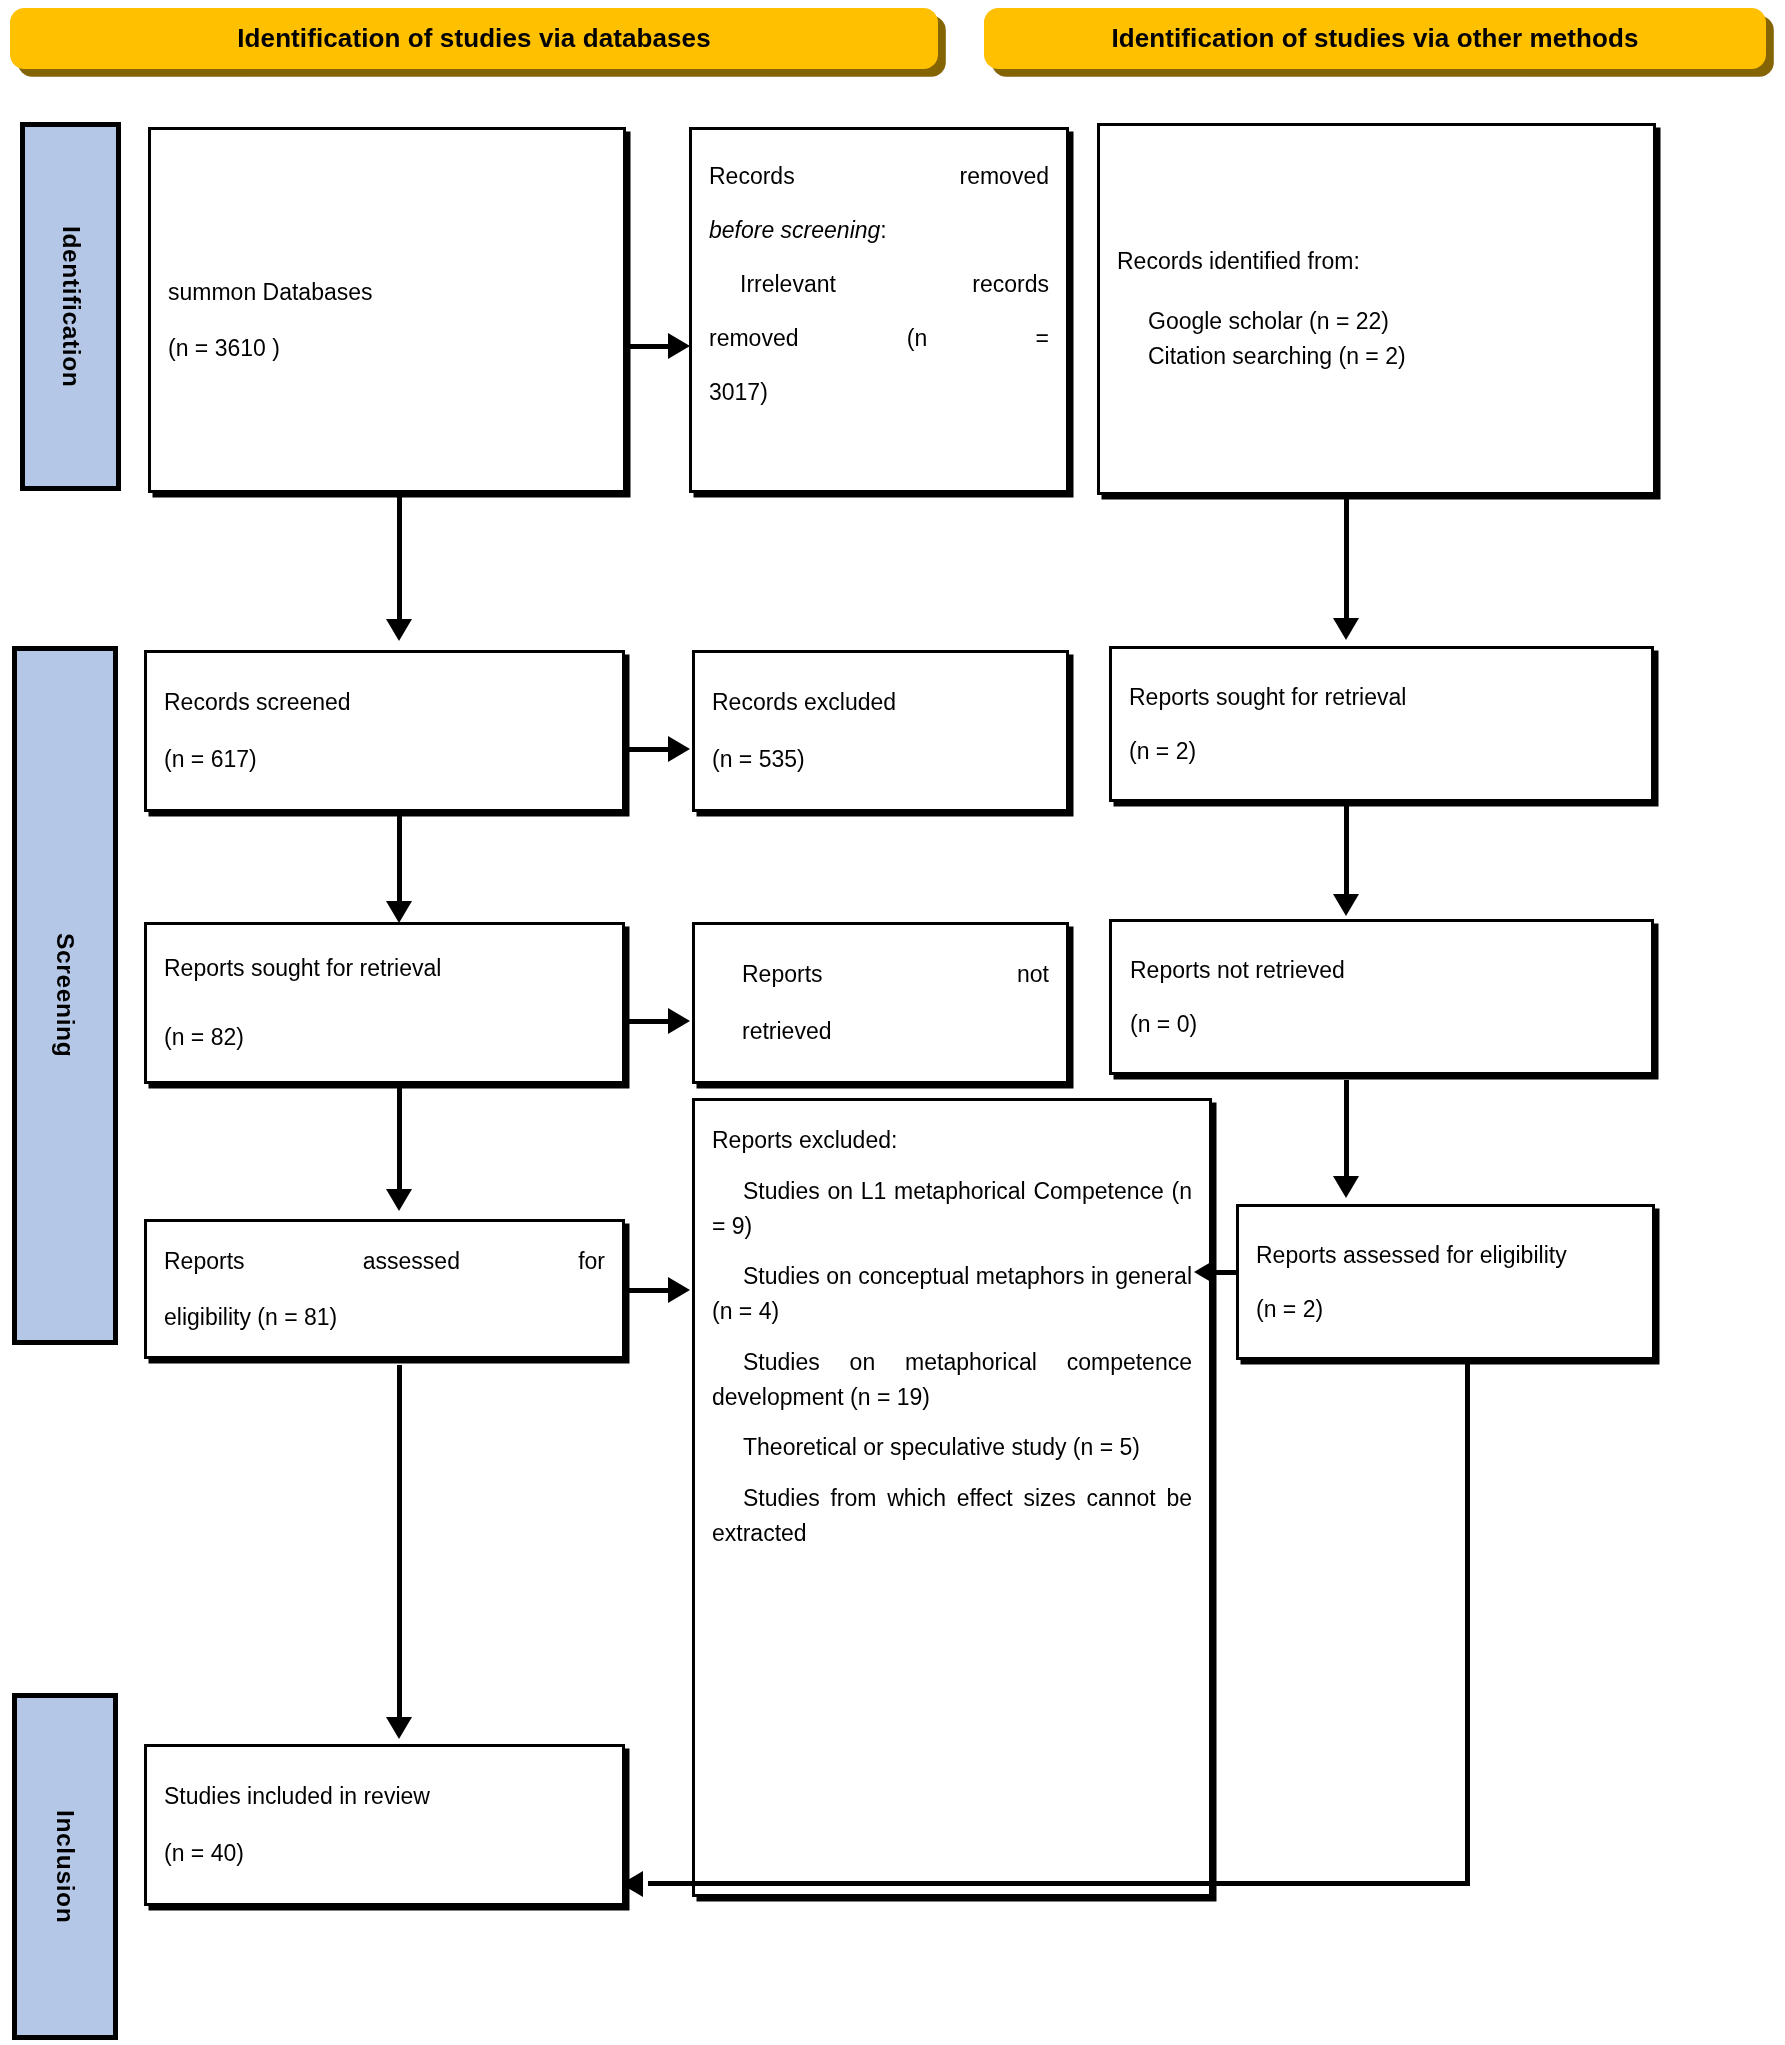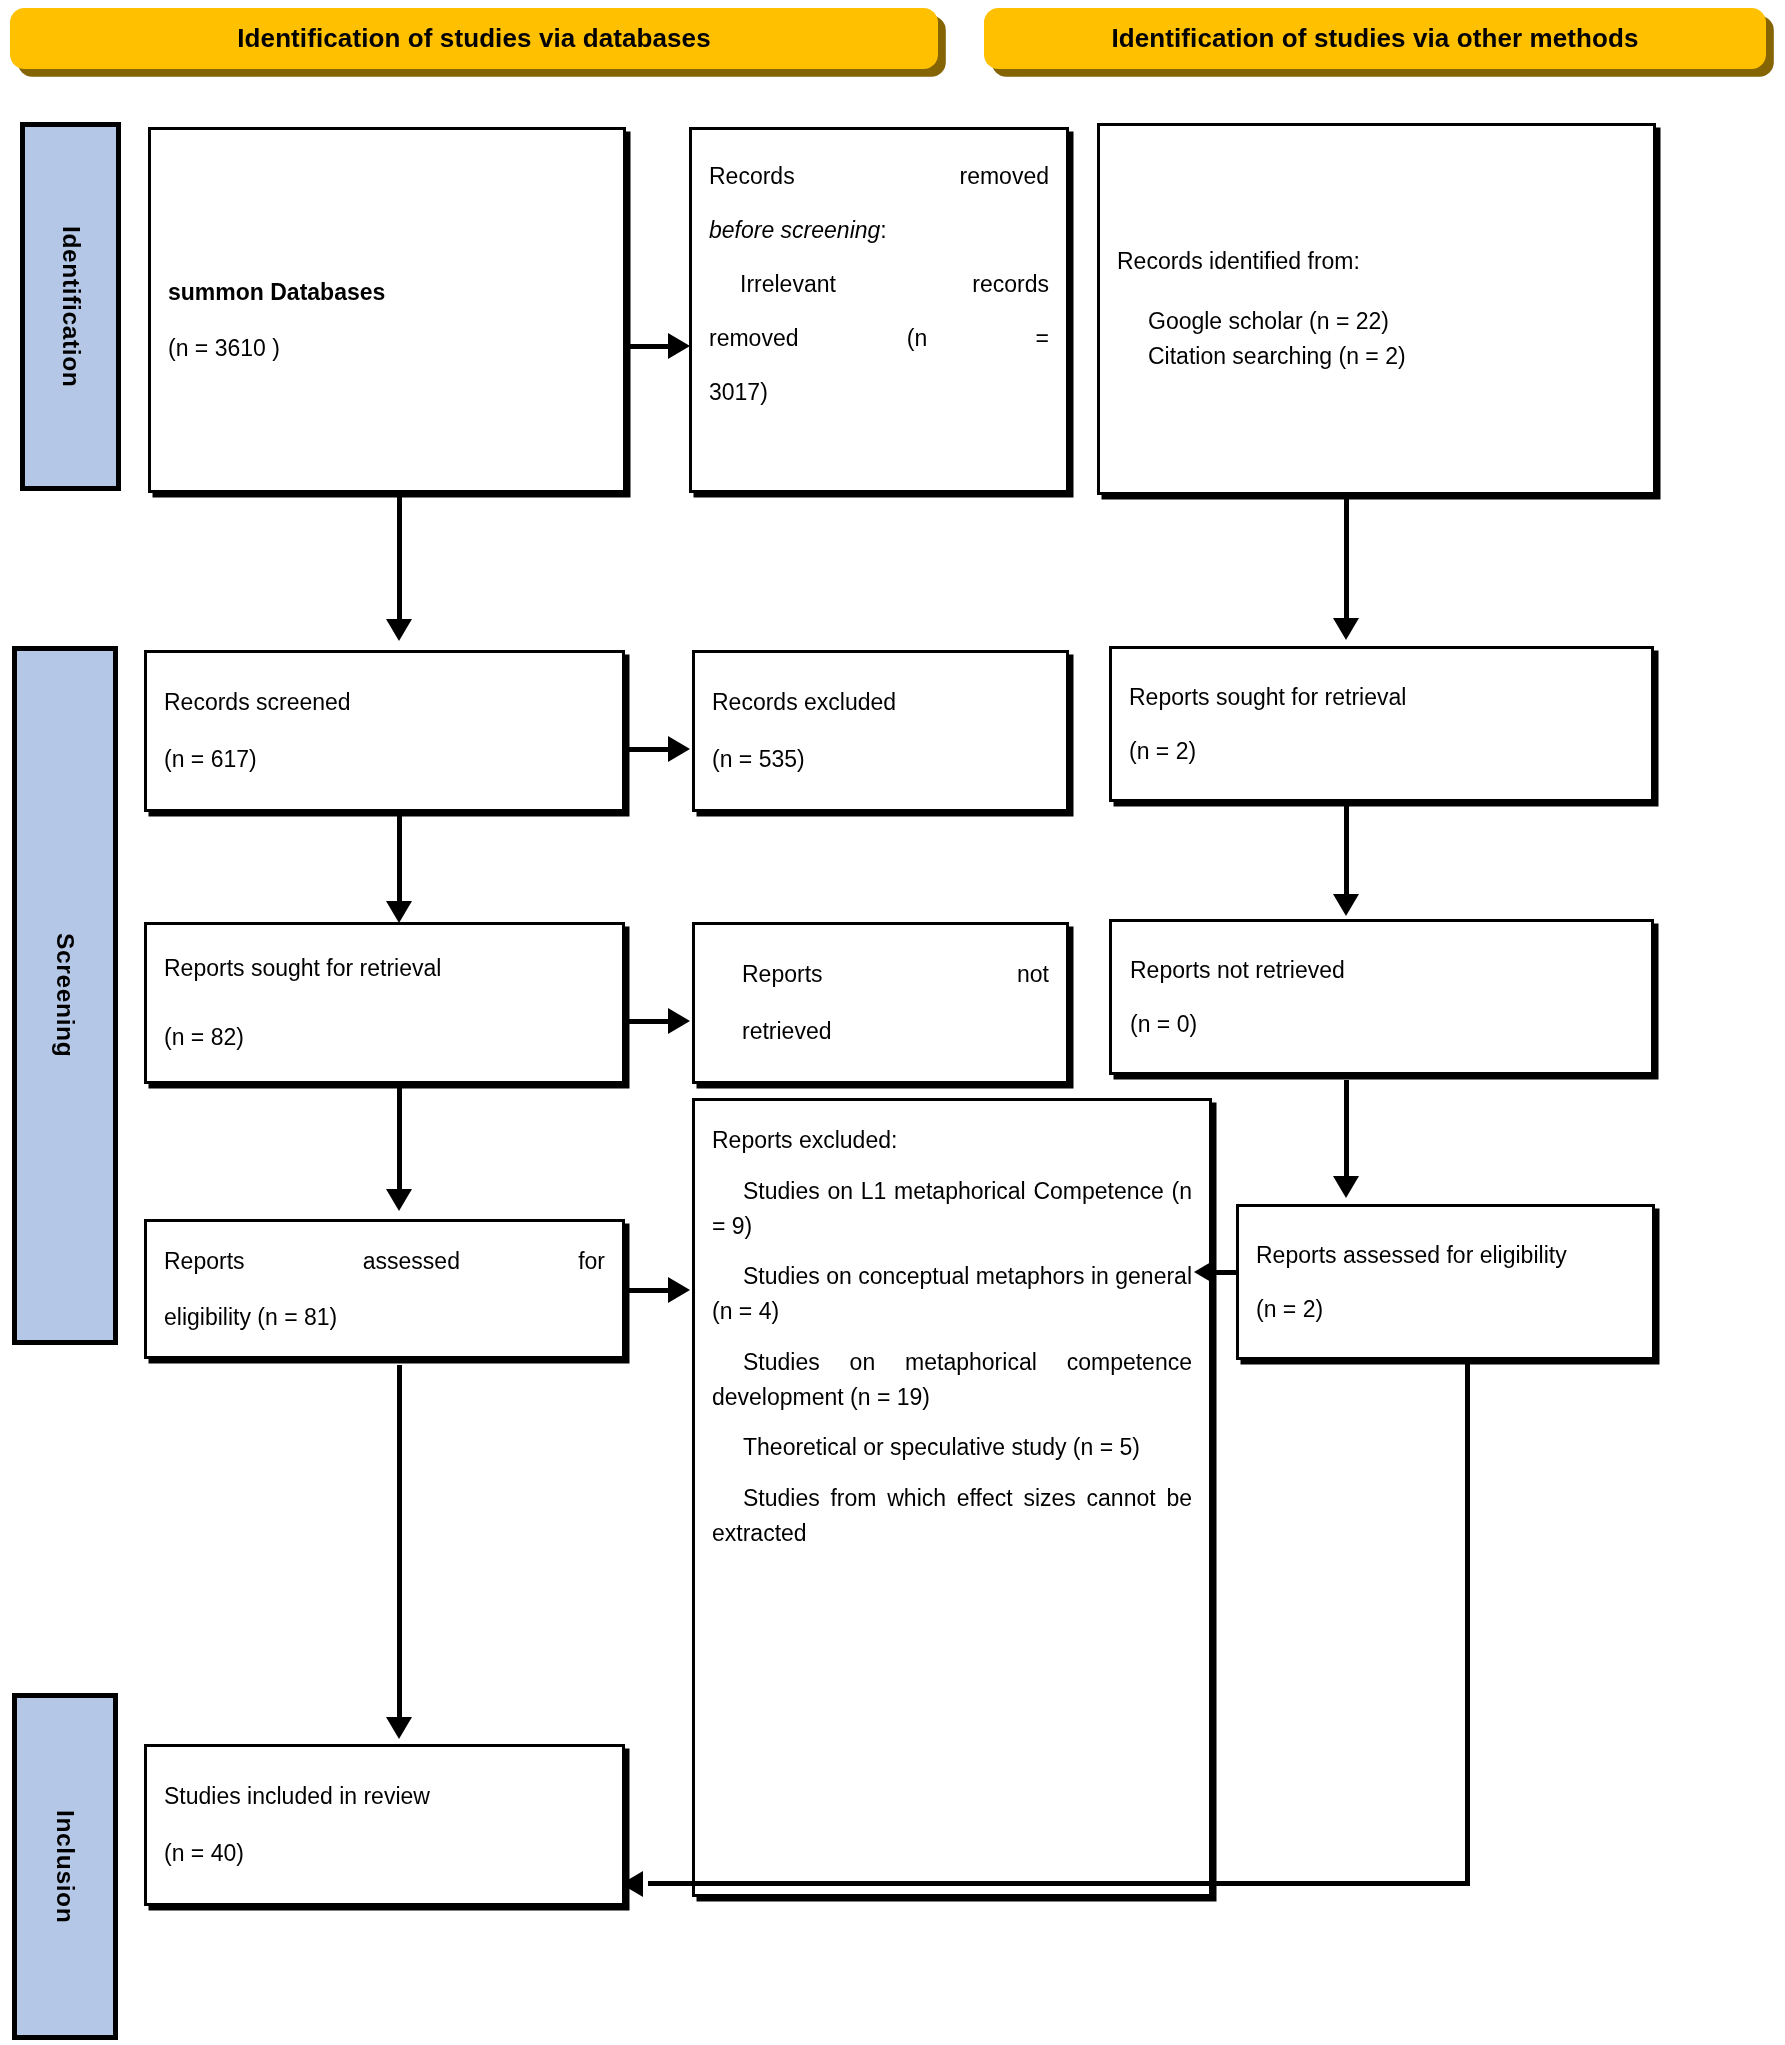--- a/index.html
+++ b/index.html
@@ -118,21 +118,21 @@
 
   <div class="stage-label" style="left:12.3px;top:646px;width:106px;height:699px;">
     <span>Screening</span>
   </div>
 
   <div class="stage-label" style="left:12.3px;top:1693px;width:106px;height:347px;">
     <span>Inclusion</span>
   </div>
 
   <div class="box" style="left:148px;top:127px;width:478px;height:366px;">
-    <p style="margin-top:20px;font-weight:bold;">summon Databases</p>
+    <p style="margin-top:20px;">summon Databases</p>
     <p style="margin-top:21px;"> (n = 3610 )</p>
   </div>
 
   <div class="box top" style="left:689px;top:127px;width:380px;height:366px;padding-top:29px;">
     <p class="jline">Records removed</p>
     <p style="margin-top:19px;"><i>before screening</i><span>:</span></p>
     <p class="jline" style="margin-top:19px;text-indent:31px;">Irrelevant records</p>
     <p class="jline" style="margin-top:19px;">removed (n =</p>
     <p style="margin-top:19px;">3017)</p>
   </div>

